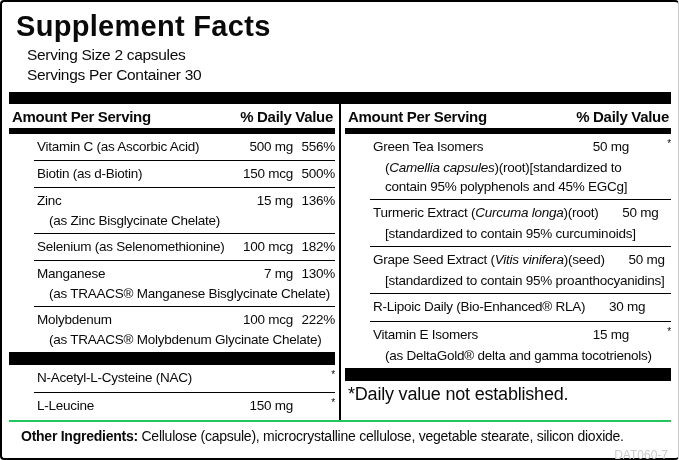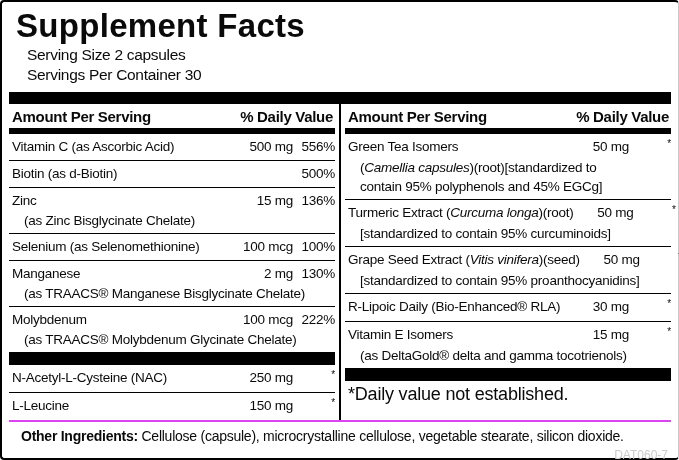--- a/index.html
+++ b/index.html
@@ -1,27 +1,27 @@
 <!DOCTYPE html>
 <html><head>
 <meta charset="utf-8">
 <style>
   html,body{margin:0;padding:0;background:#fff;}
   body{width:679px;height:460px;overflow:hidden;font-family:"Liberation Sans",sans-serif;color:#0a0a0a;}
   .label{box-sizing:border-box;width:679px;height:460px;border:2px solid #000;border-right:1px solid #c9c9c9;border-radius:4px;padding:5px 7px 3px 7px;background:#fff;}
-  .title{font-size:33px;font-weight:bold;letter-spacing:0.3px;margin:3px 0 3px 7px;line-height:32px;}
+  .title{font-size:29px;font-weight:bold;letter-spacing:0.3px;margin:3px 0 3px 7px;line-height:32px;}
   .serving{font-size:15.5px;letter-spacing:-0.3px;margin-left:18px;line-height:20px;}
   .thick-bar{height:12px;background:#000;margin-top:7px;}
-  .table{display:flex;align-items:stretch;border-bottom:2px solid #d946ef;}
+  .table{display:flex;align-items:stretch;border-bottom:2px solid #22c55e;}
   .col{flex:1;min-width:0;display:flex;flex-direction:column;}
   .vdivider{width:2px;background:#000;margin:0 4px;}
   .col-header{display:flex;justify-content:space-between;align-items:baseline;font-weight:bold;font-size:15px;letter-spacing:-0.3px;padding:3px 2px 2px 3px;line-height:19px;}
   .mid-bar{height:6px;background:#000;}
   .rows{display:flex;flex-direction:column;flex:1;}
-  .row{border-top:1.5px solid #000;padding:2px 0 3px 3px;}
+  .row{border-top:1.5px solid #000;padding:2px 0 3px 3px;margin-left:25px;}
   .row.no-sep{border-top:none;}
   .line{display:flex;align-items:baseline;font-size:13.5px;letter-spacing:-0.25px;line-height:21px;}
   .name{flex:1;white-space:nowrap;}
   .amount{white-space:nowrap;text-align:right;min-width:60px;}
   .dv{min-width:42px;text-align:right;white-space:nowrap;}
   .dv.star,.star{font-size:10px;position:relative;top:-4px;min-width:42px;}
   .sub{font-size:13.5px;letter-spacing:-0.25px;line-height:19px;padding-left:12px;white-space:nowrap;}
   .it{font-style:italic;}
   .bar{height:13px;background:#000;}
   .note{font-size:18px;letter-spacing:-0.2px;padding:4px 0 4px 3px;line-height:19px;}
@@ -49,59 +49,59 @@
           <div class="row no-sep">
             <div class="line">
               <span class="name"><span>Vitamin C (as Ascorbic Acid)</span></span>
               <span class="amount">500 mg</span>
               <span class="dv">556%</span>
             </div>
           </div>
           <div class="row">
             <div class="line">
               <span class="name"><span>Biotin (as d-Biotin)</span></span>
+              <span class="amount">150 mcg</span>
               <span class="dv">500%</span>
             </div>
           </div>
           <div class="row">
             <div class="line">
               <span class="name"><span>Zinc</span></span>
               <span class="amount">15 mg</span>
               <span class="dv">136%</span>
             </div>
             <div class="sub"><span>(as Zinc Bisglycinate Chelate)</span></div>
           </div>
           <div class="row">
             <div class="line">
               <span class="name"><span>Selenium (as Selenomethionine)</span></span>
               <span class="amount">100 mcg</span>
-              <span class="dv">100%</span>
+              <span class="dv">182%</span>
             </div>
           </div>
           <div class="row">
             <div class="line">
               <span class="name"><span>Manganese</span></span>
-              <span class="amount">2 mg</span>
+              <span class="amount">7 mg</span>
               <span class="dv">130%</span>
             </div>
             <div class="sub"><span>(as TRAACS® Manganese Bisglycinate Chelate)</span></div>
           </div>
           <div class="row">
             <div class="line">
               <span class="name"><span>Molybdenum</span></span>
               <span class="amount">100 mcg</span>
               <span class="dv">222%</span>
             </div>
             <div class="sub"><span>(as TRAACS® Molybdenum Glycinate Chelate)</span></div>
           </div>
           <div class="bar"></div>
           <div class="row no-sep">
             <div class="line">
               <span class="name"><span>N-Acetyl-L-Cysteine (NAC)</span></span>
-              <span class="amount">250 mg</span>
               <span class="dv star">*</span>
             </div>
           </div>
           <div class="row">
             <div class="line">
               <span class="name"><span>L-Leucine</span></span>
               <span class="amount">150 mg</span>
               <span class="dv star">*</span>
             </div>
           </div>

